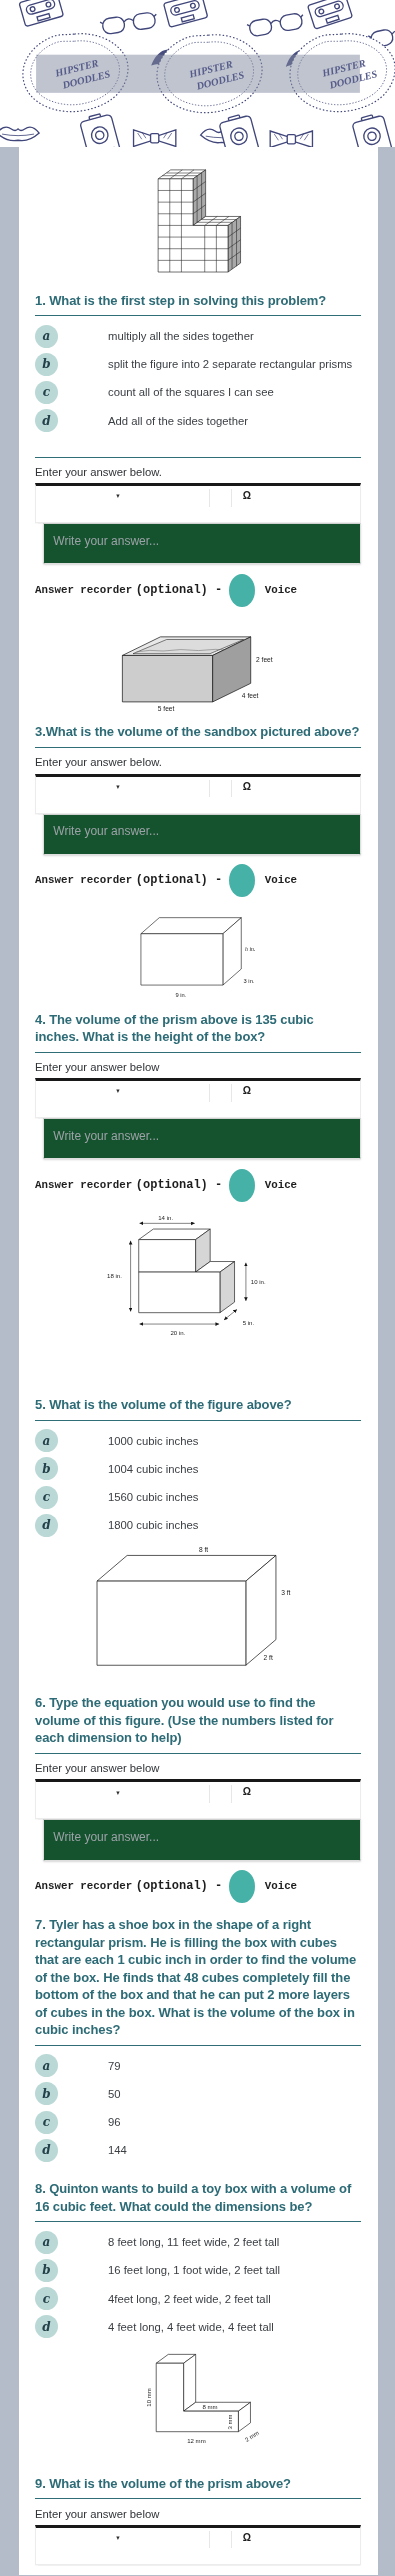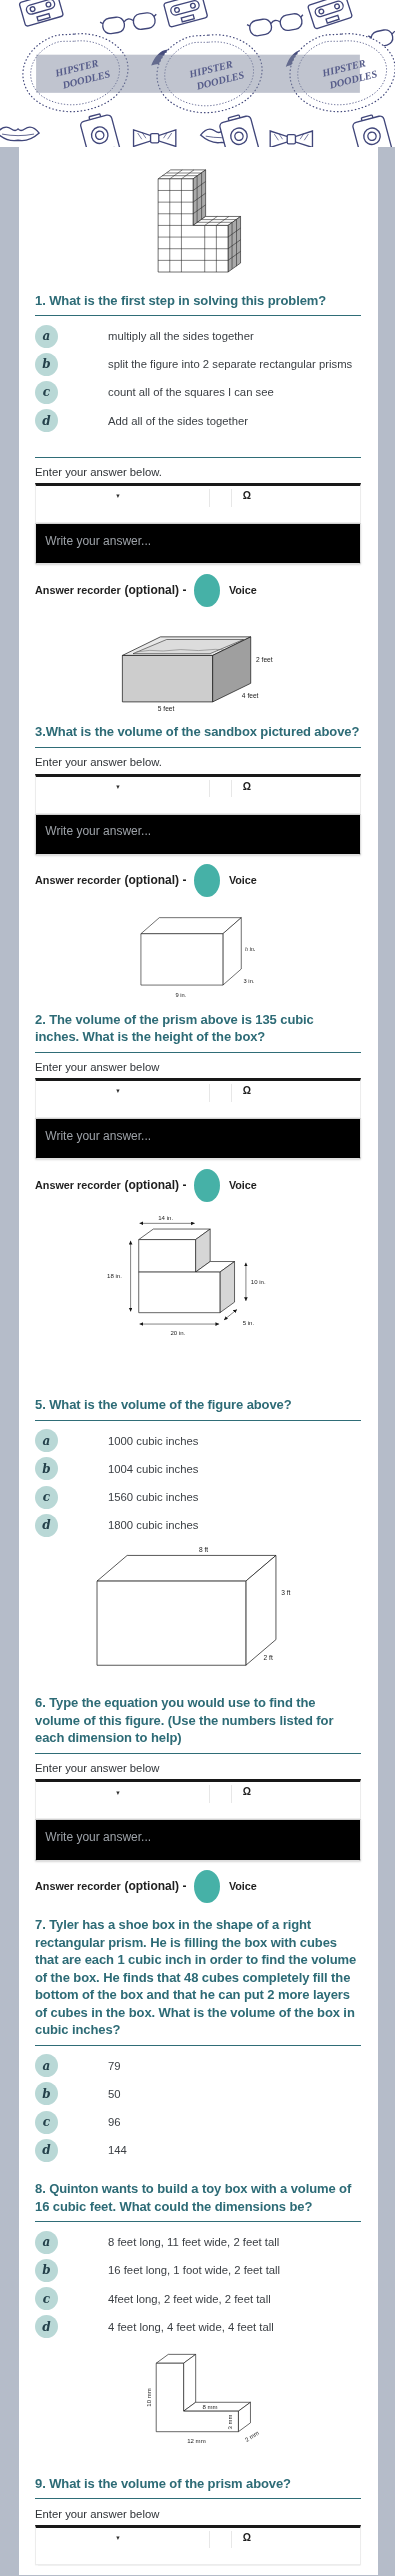--- a/index.html
+++ b/index.html
@@ -41,27 +41,27 @@
   }
   .ed-caret{
     position:absolute;left:24.8%;top:6.2px;font-size:6.7px;color:#2f2f2f;cursor:pointer;
   }
   .ed-div1,.ed-div2{position:absolute;top:3.1px;height:17.5px;width:0.5px;background:#e7e7e7;}
   .ed-div1{left:53.3%;} .ed-div2{left:60.3%;}
   .ed-omega{
     position:absolute;left:63.8%;top:4.1px;font-size:10.3px;font-weight:700;color:#1d1d1d;cursor:pointer;
   }
   .ed-write{
-    border:0.5px solid #dedede;border-radius:0 0 1.5px 1.5px;background:#000000;
+    border:0.5px solid #dedede;border-radius:0 0 1.5px 1.5px;background:#14532d;
     box-shadow:0 1px 2.1px rgba(0,0,0,0.16);
-    padding:9.3px 9.3px;min-height:20.6px;cursor:text;
+    padding:9.3px 9.3px;min-height:20.6px;cursor:text;margin-left:8px;
   }
   .ph{color:#9da2a8;font-size:12px;}
 
-  .recorder{display:flex;align-items:center;margin:2.1px 0 13.4px 0;}
+  .recorder{display:flex;align-items:center;margin:2.1px 0 13.4px 0;font-family:Liberation Mono, monospace;}
   .rec-label{font-size:10.8px;font-weight:700;color:#1e1e1e;}
   .rec-opt{font-size:12px;font-weight:700;color:#1e1e1e;margin-left:3.6px;}
   .voice-btn{
     width:26px;height:33px;border-radius:50%;background:#46b1a7;border:none;
     margin:0 9.3px 0 7.2px;cursor:pointer;flex:0 0 26px;
   }
   .rec-voice{font-size:10.8px;font-weight:700;color:#1e1e1e;}
 
   .spacer-lg{height:13.4px;}
 
@@ -291,21 +291,21 @@
     <svg width="142" height="90" viewBox="0 0 370 235">
       <polygon class="wire" points="36,62 84,20 298,20 250,62"></polygon>
       <polygon class="wire" points="250,62 298,20 298,154 250,196"></polygon>
       <polygon class="wire" points="36,62 250,62 250,196 36,196"></polygon>
       <text x="308" y="106" class="f-label-i">h in.</text>
       <text x="304" y="190" class="f-label">3 in.</text>
       <text x="126" y="226" class="f-label">9 in.</text>
     </svg>
   </div>
 
-  <h2 class="q-head">2. The volume of the prism above is 135 cubic inches. What is the height of the box?</h2>
+  <h2 class="q-head">4. The volume of the prism above is 135 cubic inches. What is the height of the box?</h2>
   <hr class="q-rule">
   <div class="enter-label">Enter your answer below</div>
   <div class="editor">
     <div class="ed-top">
       <span class="ed-caret">▾</span>
       <span class="ed-div1"></span>
       <span class="ed-div2"></span>
       <span class="ed-omega">Ω</span>
     </div>
     <div class="ed-write">

